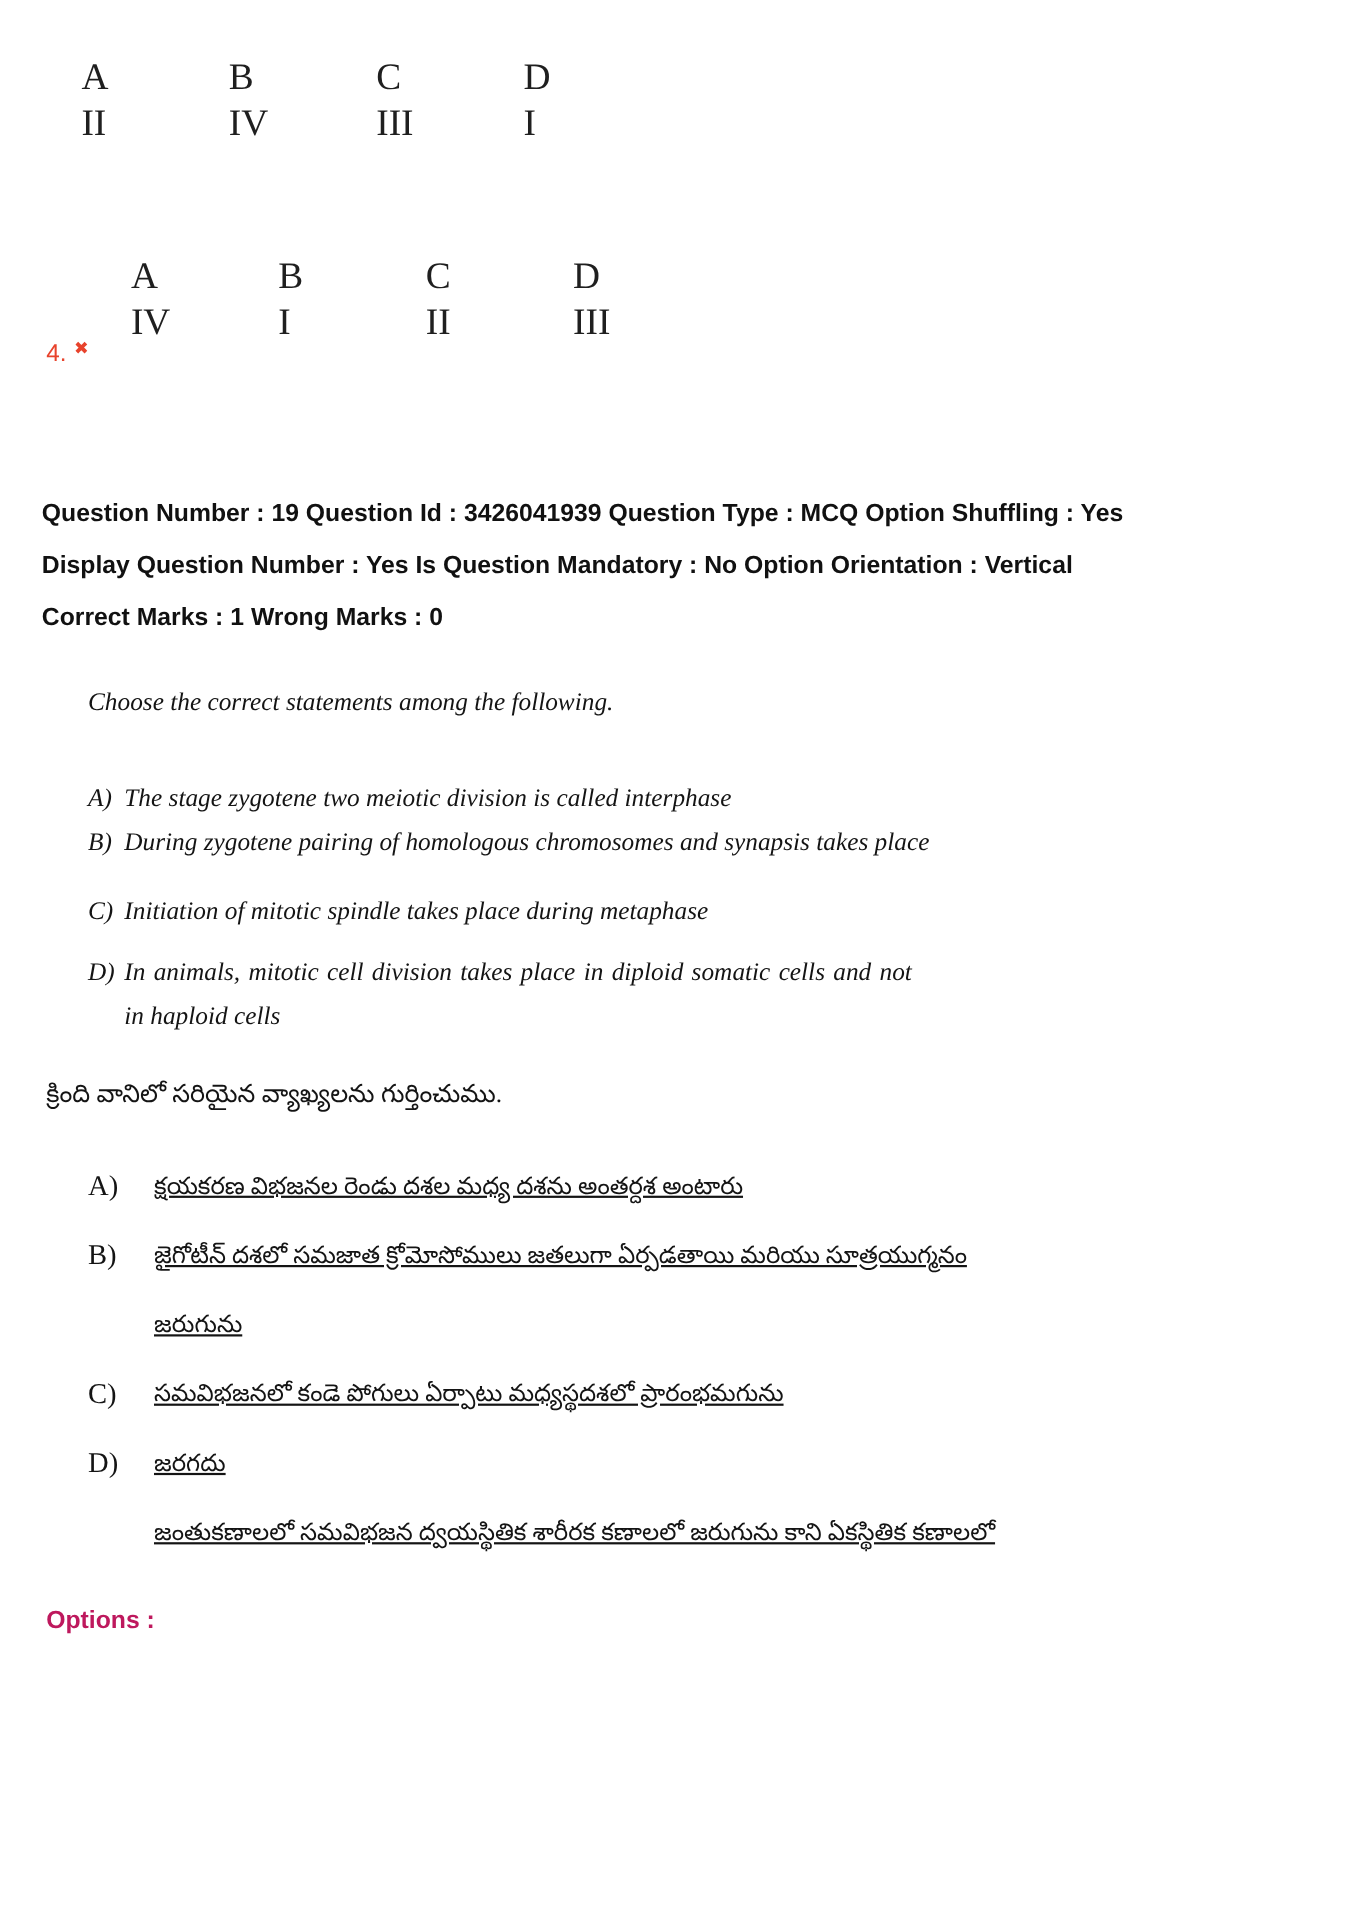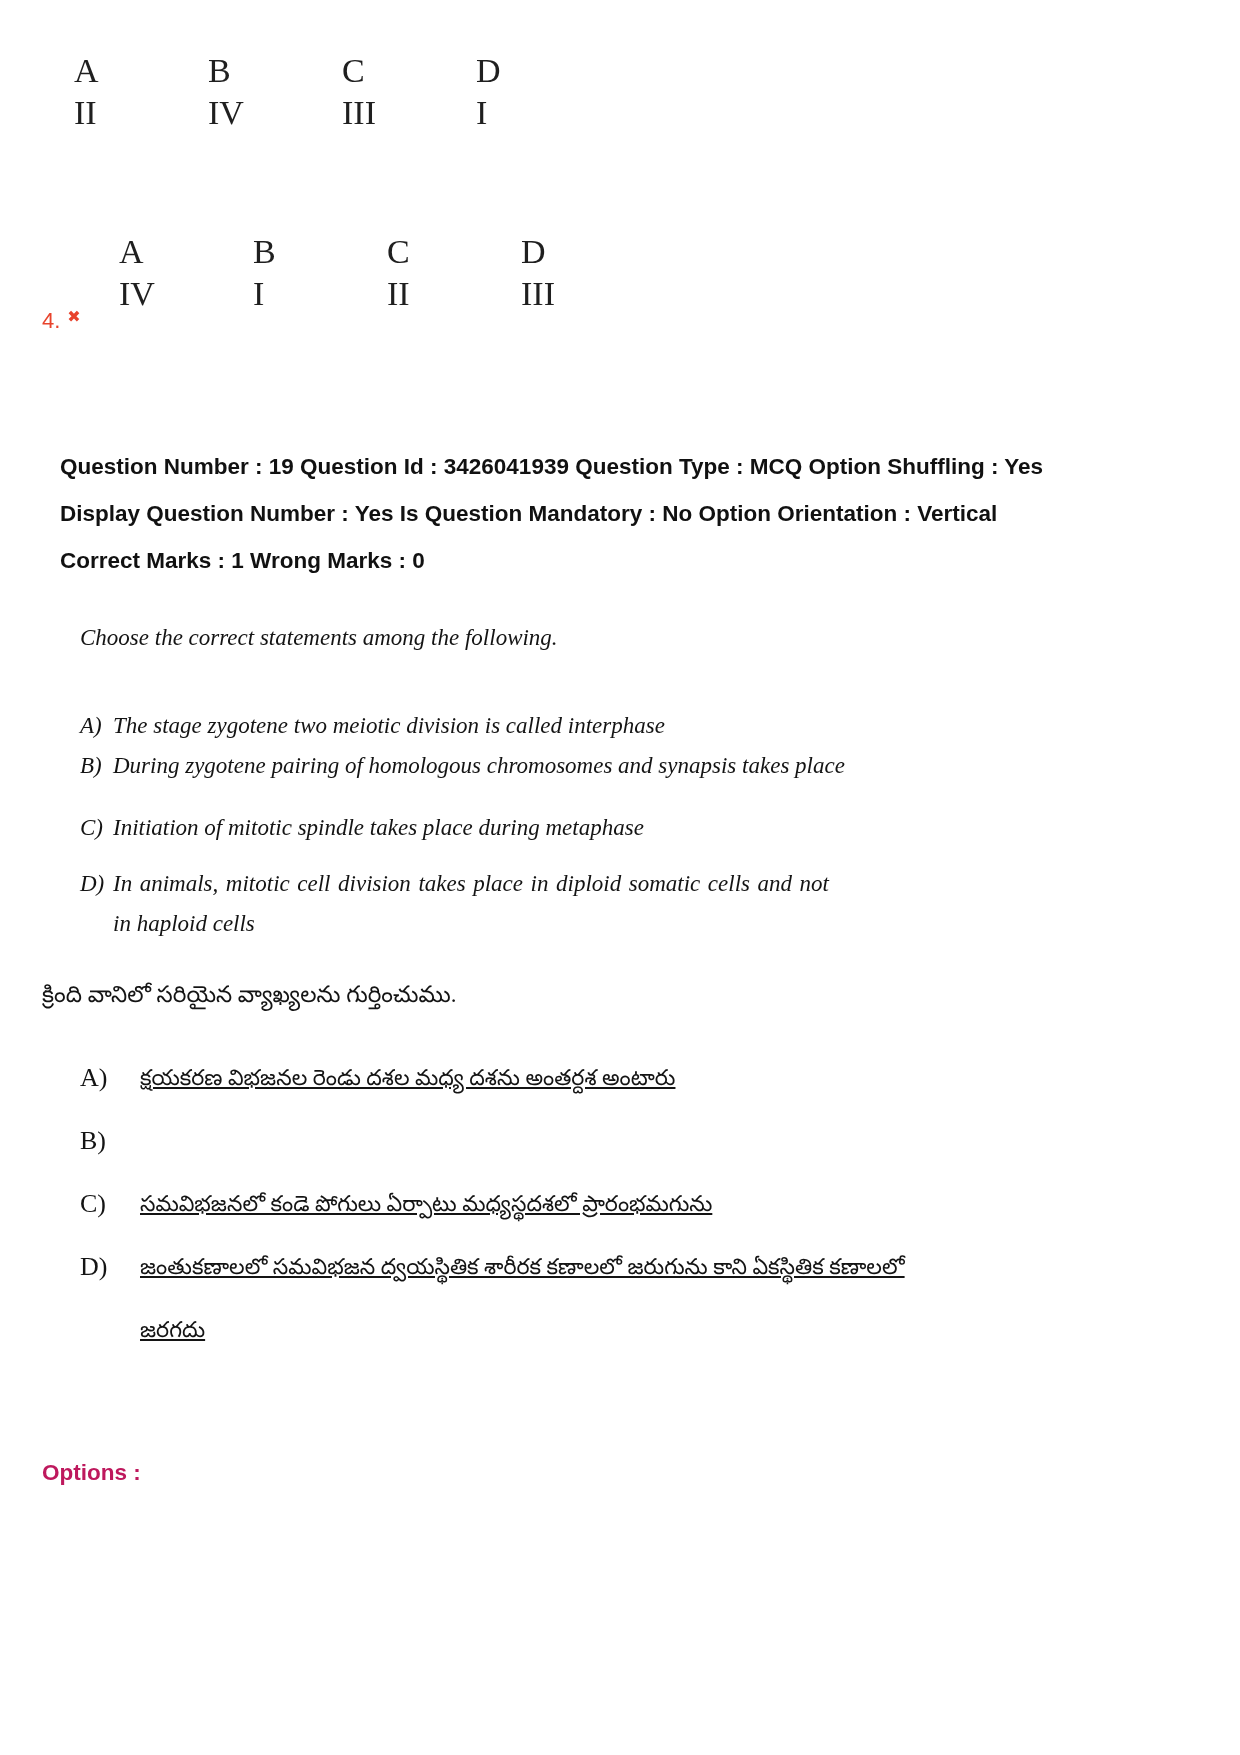--- a/index.html
+++ b/index.html
@@ -33,21 +33,21 @@
     color: #e8432c;
   }
   .opt-label .cross {
     font-size: 16px;
     vertical-align: 6px;
     margin-left: 7px;
     font-family: "DejaVu Sans", sans-serif;
   }
   .meta {
     position: absolute;
-    left: 60px;
+    left: 38px;
     top: 443px;
     width: 1170px;
     font-family: "Liberation Sans", "DejaVu Sans", sans-serif;
     font-weight: 700;
     font-size: 22.5px;
     line-height: 47px;
     color: #111111;
   }
   .eng {
     position: absolute;
@@ -147,32 +147,36 @@
     <div class="prompt">క్రింది వానిలో సరియైన వ్యాఖ్యలను గుర్తించుము.</div>
     <div class="tstmt">
       <span class="tlbl">A)</span>
       <span class="ttxt">
         <span class="tline">క్షయకరణ విభజనల రెండు దశల మధ్య దశను అంతర్దశ అంటారు</span>
         <span class="tline"></span>
       </span>
     </div>
     <div class="tstmt">
       <span class="tlbl">B)</span>
+      <span class="ttxt">
+        <span class="tline">జైగోటీన్ దశలో సమజాత క్రోమోసోములు జతలుగా ఏర్పడతాయి మరియు సూత్రయుగ్మనం</span>
+        <span class="tline">జరుగును</span>
+      </span>
     </div>
     <div class="tstmt">
       <span class="tlbl">C)</span>
       <span class="ttxt">
         <span class="tline">సమవిభజనలో కండె పోగులు ఏర్పాటు మధ్యస్థదశలో ప్రారంభమగును</span>
         <span class="tline"></span>
       </span>
     </div>
     <div class="tstmt">
       <span class="tlbl">D)</span>
       <span class="ttxt">
+        <span class="tline">జరగదు</span>
         <span class="tline">జంతుకణాలలో సమవిభజన ద్వయస్థితిక శారీరక కణాలలో జరుగును కాని ఏకస్థితిక కణాలలో</span>
-        <span class="tline">జరగదు</span>
       </span>
     </div>
   </div>
 
   <div class="options-heading">Options :</div>
 
 </div>
 
 </body></html>

